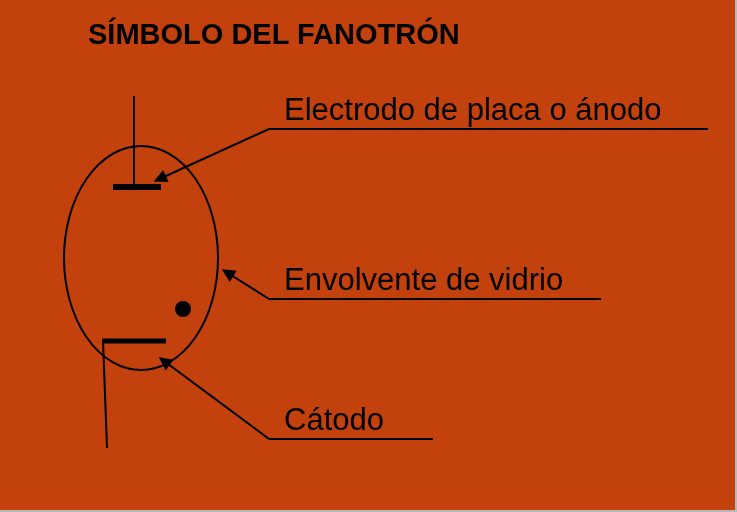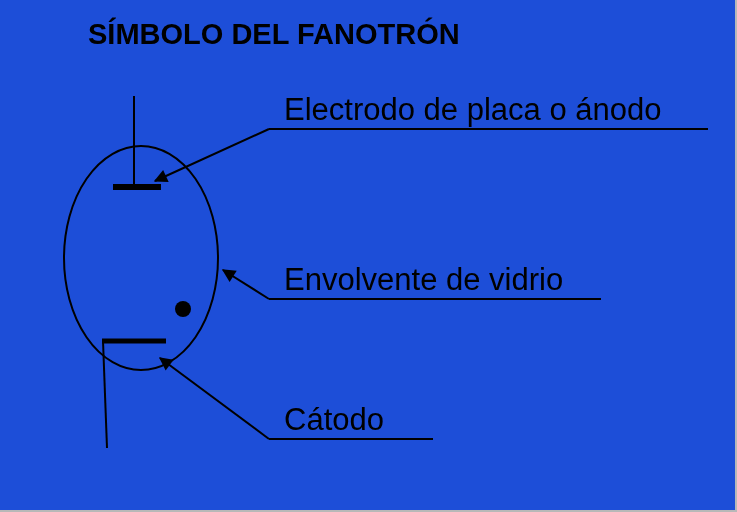--- a/index.html
+++ b/index.html
@@ -1,20 +1,20 @@
 <!DOCTYPE html>
 <html><head>
 <meta charset="utf-8">
 <style>
   html, body { margin: 0; padding: 0; background: #ffffff; }
   .canvas {
     position: relative;
     width: 737px;
     height: 512px;
-    background: #1d4ed8;
+    background: #c2410c;
     border-right: 2px solid #b8b8b8;
     border-bottom: 2px solid #b8b8b8;
     box-sizing: border-box;
     font-family: "Liberation Sans", sans-serif;
     overflow: hidden;
   }
   svg { display: block; }
   .title-text {
     font-family: "Liberation Sans", sans-serif;
     font-weight: bold;

